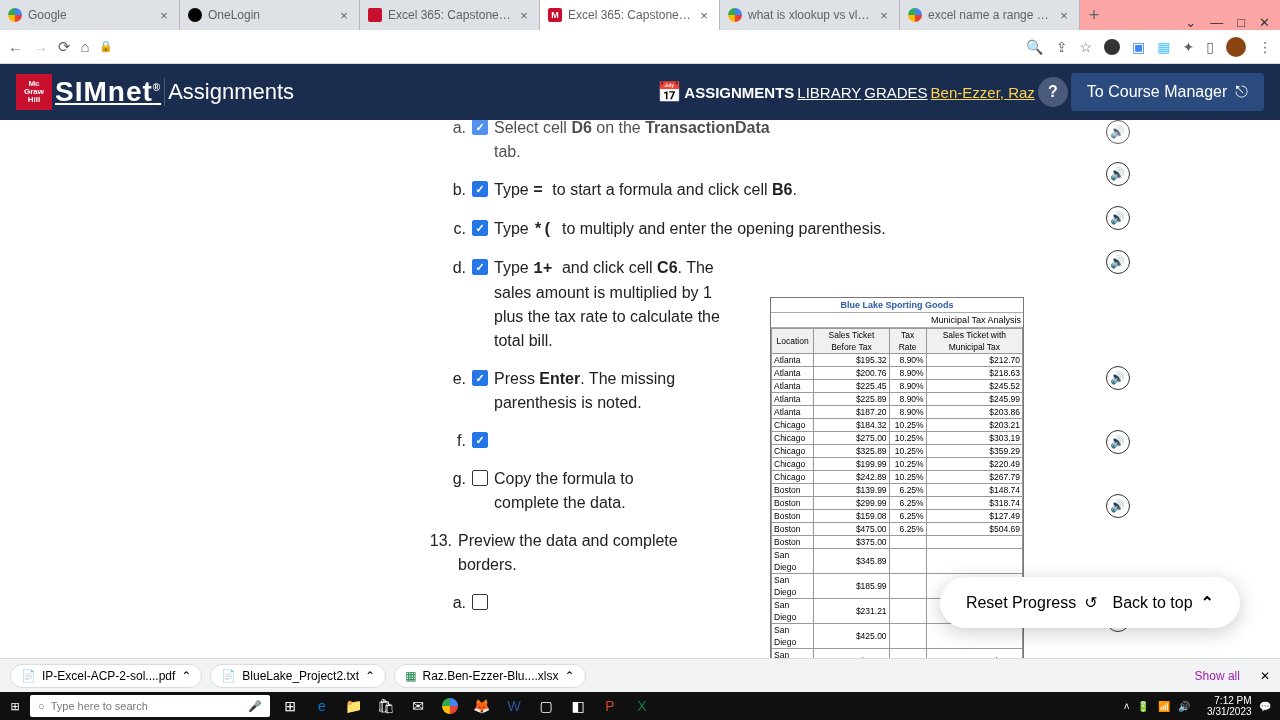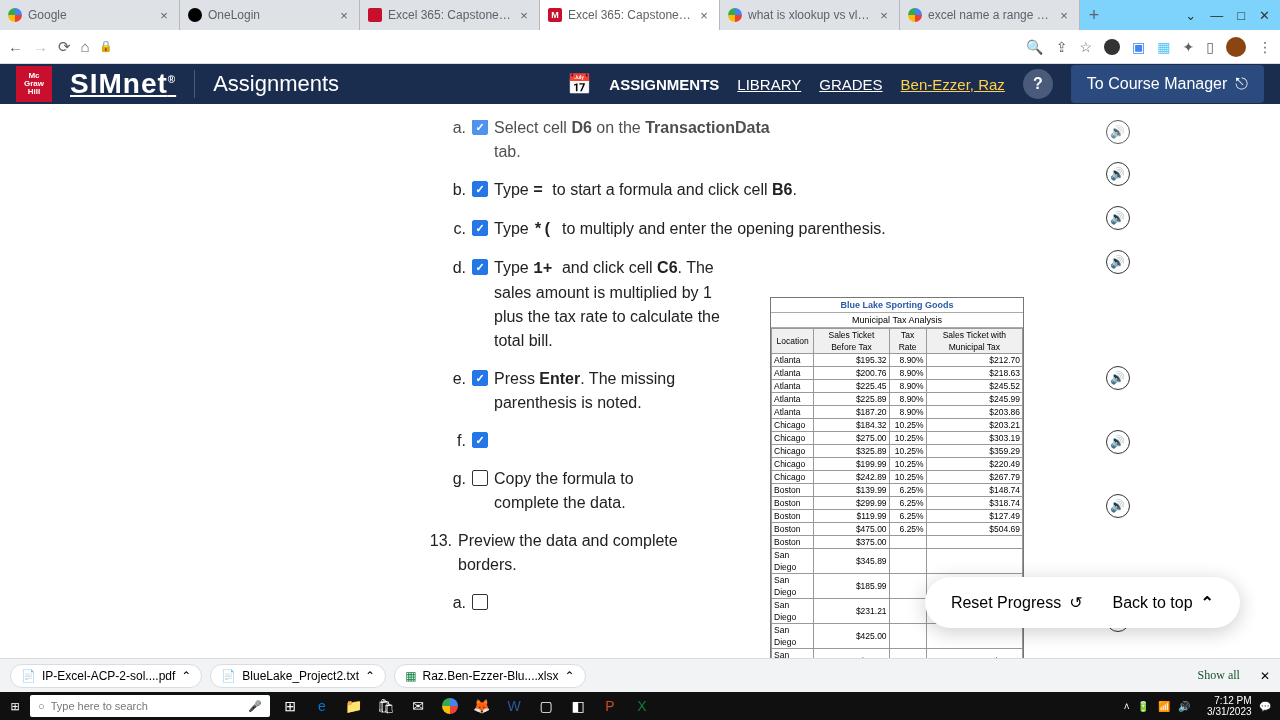--- a/index.html
+++ b/index.html
@@ -1,39 +1,39 @@
 <!DOCTYPE html>
 <html><head>
 <meta charset="utf-8">
 <style>
 * { margin: 0; padding: 0; box-sizing: border-box; font-family: "Segoe UI", Arial, sans-serif; }
 body { width: 1280px; height: 720px; overflow: hidden; background: #fff; position: relative; }
 
 
-.titlebar { height: 30px; background: #7dd3fc; display: flex; align-items: center; }
+.titlebar { height: 30px; background: #fca5a5; display: flex; align-items: flex-end; }
 .tabs { display: flex; height: 100%; flex: 1; }
 .tab { display: flex; align-items: center; padding: 0 8px; width: 180px; border-right: 1px solid #b8b8b8; font-size: 12px; color: #5f6368; gap: 6px; background: #dee1e6; position: relative; }
 .tab.active { background: #fff; }
 .tab .favicon { width: 14px; height: 14px; flex-shrink: 0; display: inline-flex; align-items: center; justify-content: center; font-size: 10px; }
 .tab .label { flex: 1; white-space: nowrap; overflow: hidden; text-overflow: ellipsis; }
 .tab .close { width: 14px; height: 14px; display: inline-flex; align-items: center; justify-content: center; font-size: 13px; color: #5f6368; }
 .newtab { width: 28px; display: flex; align-items: center; justify-content: center; color: #5f6368; font-size: 18px; }
 .winctrl { display: flex; align-items: center; gap: 14px; padding: 0 10px; color: #333; }
 .winctrl span { font-size: 13px; }
 
 
 .addrbar { height: 34px; background: #fff; display: flex; align-items: center; padding: 0 8px; gap: 10px; border-bottom: 1px solid #dadce0; }
 .navbtn { color: #5f6368; font-size: 15px; }
 .url { flex: 1; display: flex; align-items: center; gap: 6px; font-size: 13px; color: #202124; }
 .url .lock { color: #5f6368; font-size: 11px; }
 .rtools { display: flex; align-items: center; gap: 12px; color: #5f6368; font-size: 14px; }
 .avatar { width: 20px; height: 20px; border-radius: 50%; background: #8b4513; }
 
 
-.appheader { height: 40px; background: #1a2d4f; display: flex; align-items: center; padding: 0 16px; color: #fff; gap: 18px; }
+.appheader { height: 56px; background: #1a2d4f; display: flex; align-items: center; padding: 0 16px; color: #fff; gap: 3px; }
 .logo { width: 36px; height: 36px; background: #c8102e; color:#fff; font-size: 8px; font-weight: bold; display:flex; flex-direction:column; align-items:center; justify-content:center; line-height:1; }
 .brand { font-size: 28px; font-weight: bold; letter-spacing: 1px; text-decoration: underline; }
 .brand sup { font-size: 10px; }
 .divider { width: 1px; height: 28px; background: #4a5a7a; }
 .section { font-size: 22px; }
 .spacer { flex: 1; }
 .cal-icon { width: 24px; height: 24px; color: #7a8aa8; font-size: 20px; }
 .navlink { font-size: 15px; text-decoration: underline; color: #fff; }
 .navlink.active { text-decoration: none; font-weight: 600; }
 .username { color: #ffd24d; text-decoration: underline; font-size: 15px; }
@@ -48,35 +48,35 @@
 .step .cb { width: 16px; height: 16px; border: 1.5px solid #333; border-radius: 2px; margin-top: 3px; flex-shrink: 0; display:inline-flex; align-items:center; justify-content:center; }
 .step .cb.checked { background: #2577e8; border-color: #2577e8; color: #fff; font-size: 11px; font-weight: bold; }
 .step .text { max-width: 280px; }
 .code { font-family: "Courier New", monospace; font-weight: bold; }
 .bold { font-weight: bold; }
 .speaker { position: absolute; right: 150px; width: 24px; height: 24px; border: 1.5px solid #333; border-radius: 50%; display:flex; align-items:center; justify-content:center; font-size: 12px; }
 
 
 .sheet { position: absolute; left: 770px; top: 297px; width: 254px; border: 1px solid #777; font-size: 9px; background: #fff; }
 .sheet .title { text-align: center; padding: 2px; color: #2a5aa8; font-weight: bold; border-bottom: 1px solid #aaa; }
-.sheet .subtitle { text-align: center; padding: 2px; border-bottom: 1px solid #aaa; }
+.sheet .subtitle { text-align: right; padding: 2px; border-bottom: 1px solid #aaa; }
 .sheet table { width: 100%; border-collapse: collapse; }
 .sheet th, .sheet td { border: 1px solid #999; padding: 0 2px; font-size: 8.5px; height: 12px; line-height: 12px; }
 .sheet th { background: #f0f0f0; text-align: center; font-weight: normal; }
 .sheet td.r { text-align: right; }
 
 
-.pill { position: absolute; right: 40px; bottom: 92px; background: #fff; border-radius: 30px; box-shadow: 0 4px 20px rgba(0,0,0,0.2); padding: 16px 26px; display: flex; align-items: flex-end; gap: 30px; font-size: 16px; }
+.pill { position: absolute; right: 40px; bottom: 92px; background: #fff; border-radius: 30px; box-shadow: 0 4px 20px rgba(0,0,0,0.2); padding: 16px 26px; display: flex; align-items: flex-end; gap: 15px; font-size: 16px; }
 .pill .item { display: flex; align-items: center; gap: 8px; }
 
 
 .dlbar { position: absolute; bottom: 28px; left: 0; right: 0; height: 34px; background: #f1f3f4; border-top: 1px solid #dadce0; display: flex; align-items: center; padding: 0 10px; gap: 8px; font-size: 12px; }
 .dlitem { display: flex; align-items: center; gap: 6px; padding: 4px 10px; background: #fff; border: 1px solid #dadce0; border-radius: 14px; }
 .dlspacer { flex: 1; }
-.showall { color: #14532d; font-family: Liberation Serif, serif; }
+.showall { color: #a21caf; }
 
 
 .taskbar { position: absolute; bottom: 0; left: 0; right: 0; height: 28px; background: #101010; display: flex; align-items: center; color: #fff; font-size: 11px; }
 .start { width: 30px; display:flex; align-items:center; justify-content:center; }
 .search { background: #fff; color: #777; width: 240px; height: 22px; display:flex; align-items:center; padding: 0 8px; gap: 6px; border-radius: 2px; }
 .tb-icons { display: flex; gap: 4px; padding: 0 6px; }
 .tb-icons .ic { width: 28px; height: 24px; display:flex; align-items:center; justify-content:center; font-size: 14px; }
 .tbspacer { flex: 1; }
 .tray { display: flex; align-items: center; gap: 8px; padding: 0 8px; font-size: 10px; }
 .clock { text-align: right; line-height: 1.1; margin-left: 8px; }
@@ -334,21 +334,21 @@
           <td class="r">$148.74</td>
         </tr>
         <tr>
           <td>Boston</td>
           <td class="r">$299.99</td>
           <td class="r">6.25%</td>
           <td class="r">$318.74</td>
         </tr>
         <tr>
           <td>Boston</td>
-          <td class="r">$119.99</td>
+          <td class="r">$159.08</td>
           <td class="r">6.25%</td>
           <td class="r">$127.49</td>
         </tr>
         <tr>
           <td>Boston</td>
           <td class="r">$475.00</td>
           <td class="r">6.25%</td>
           <td class="r">$504.69</td>
         </tr>
         <tr>

